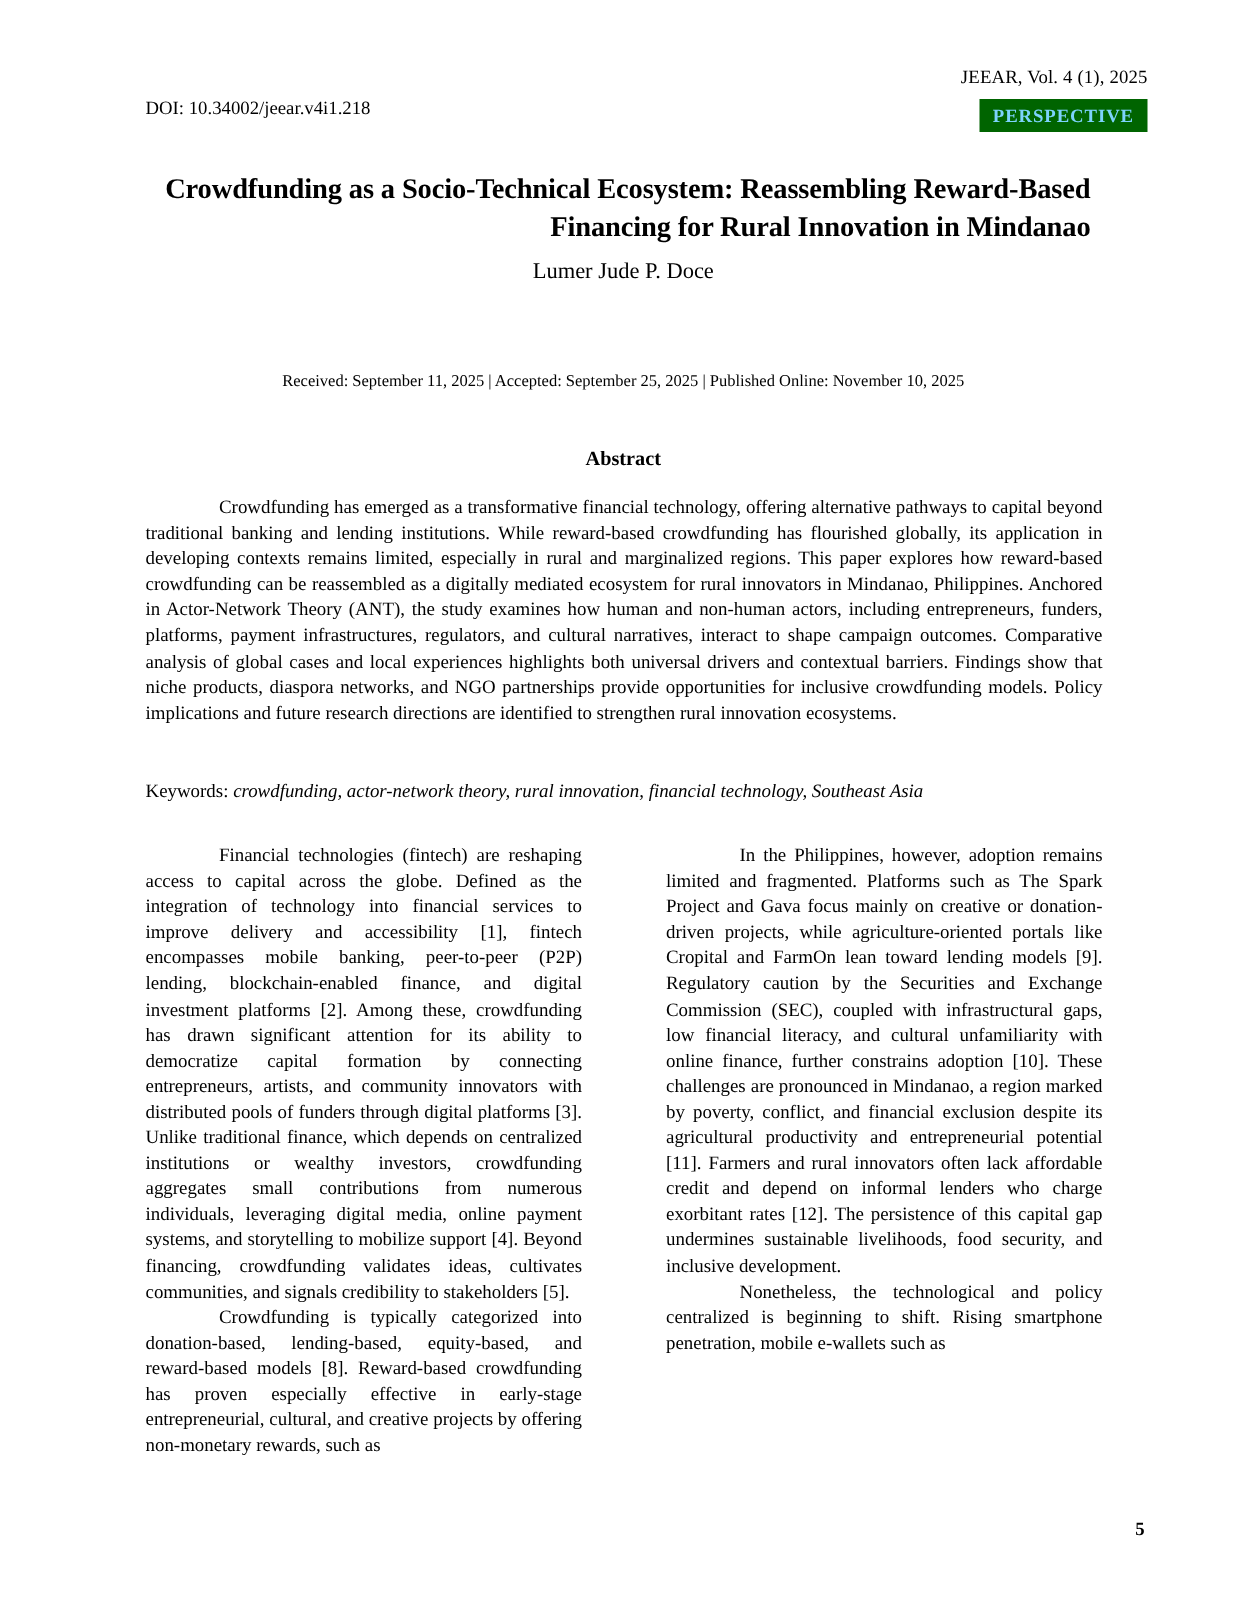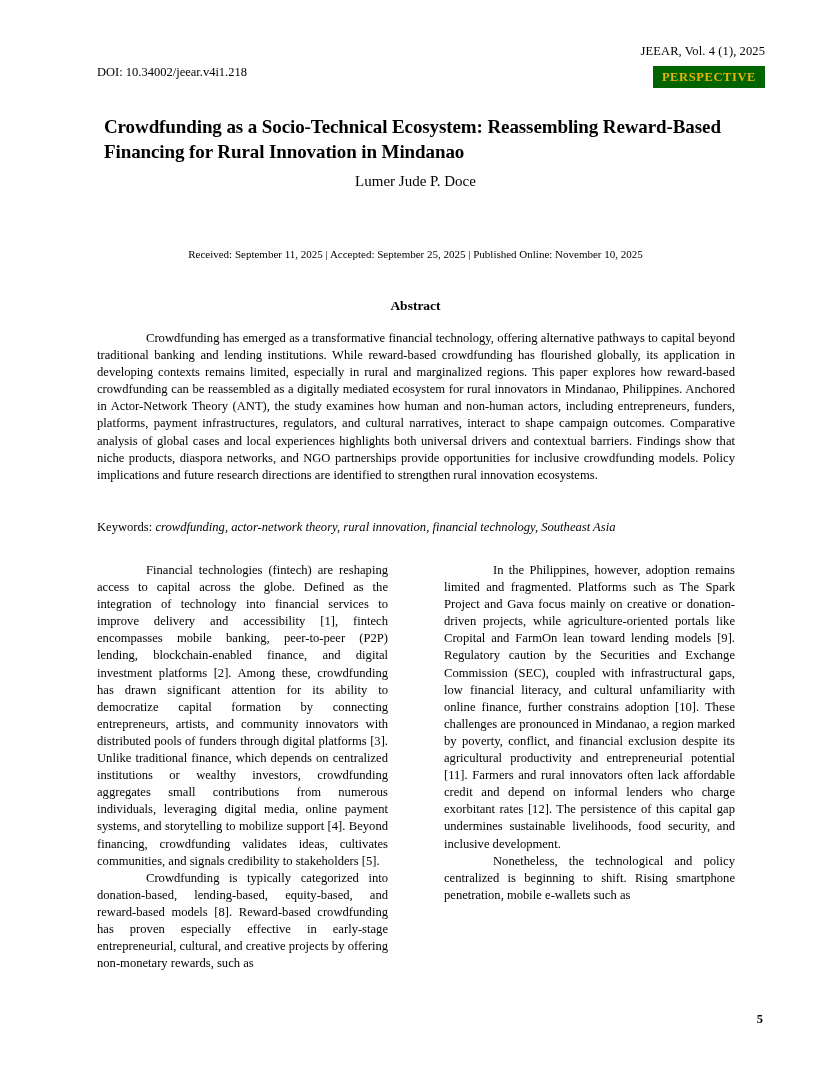--- a/index.html
+++ b/index.html
@@ -51,21 +51,21 @@
     white-space: nowrap;
     font-family: "Liberation Serif", "DejaVu Serif", serif;
   }
 
   
   .title {
     position: absolute;
     top: 114px;
     left: 104px;
     width: 623px;
-    text-align: left;
+    text-align: right;
     font-size: 19px;
     font-weight: bold;
     line-height: 25px;
     letter-spacing: -0.1px;
   }
   .author {
     position: absolute;
     top: 172px;
     left: 104px;
     width: 623px;
@@ -160,21 +160,21 @@
 </style>
 </head>
 <body>
 
 <div class="page">
 
   <div class="journal-line">JEEAR, Vol. 4 (1), 2025</div>
 
   <div class="doi-line">DOI: 10.34002/jeear.v4i1.218</div>
 
-  <div class="badge" style="background: rgb(0, 100, 0); color: #eab308;">PERSPECTIVE</div>
+  <div class="badge" style="background: rgb(0, 100, 0); color: #7dd3fc;">PERSPECTIVE</div>
 
   <div class="title">Crowdfunding as a Socio-Technical Ecosystem: Reassembling Reward-Based Financing for Rural Innovation in Mindanao</div>
 
   <div class="author">Lumer Jude P. Doce</div>
 
 
   <div class="dates">Received: September 11, 2025 | Accepted: September 25, 2025 | Published Online: November 10, 2025</div>
 
   <div class="abstract-heading">Abstract</div>
 

